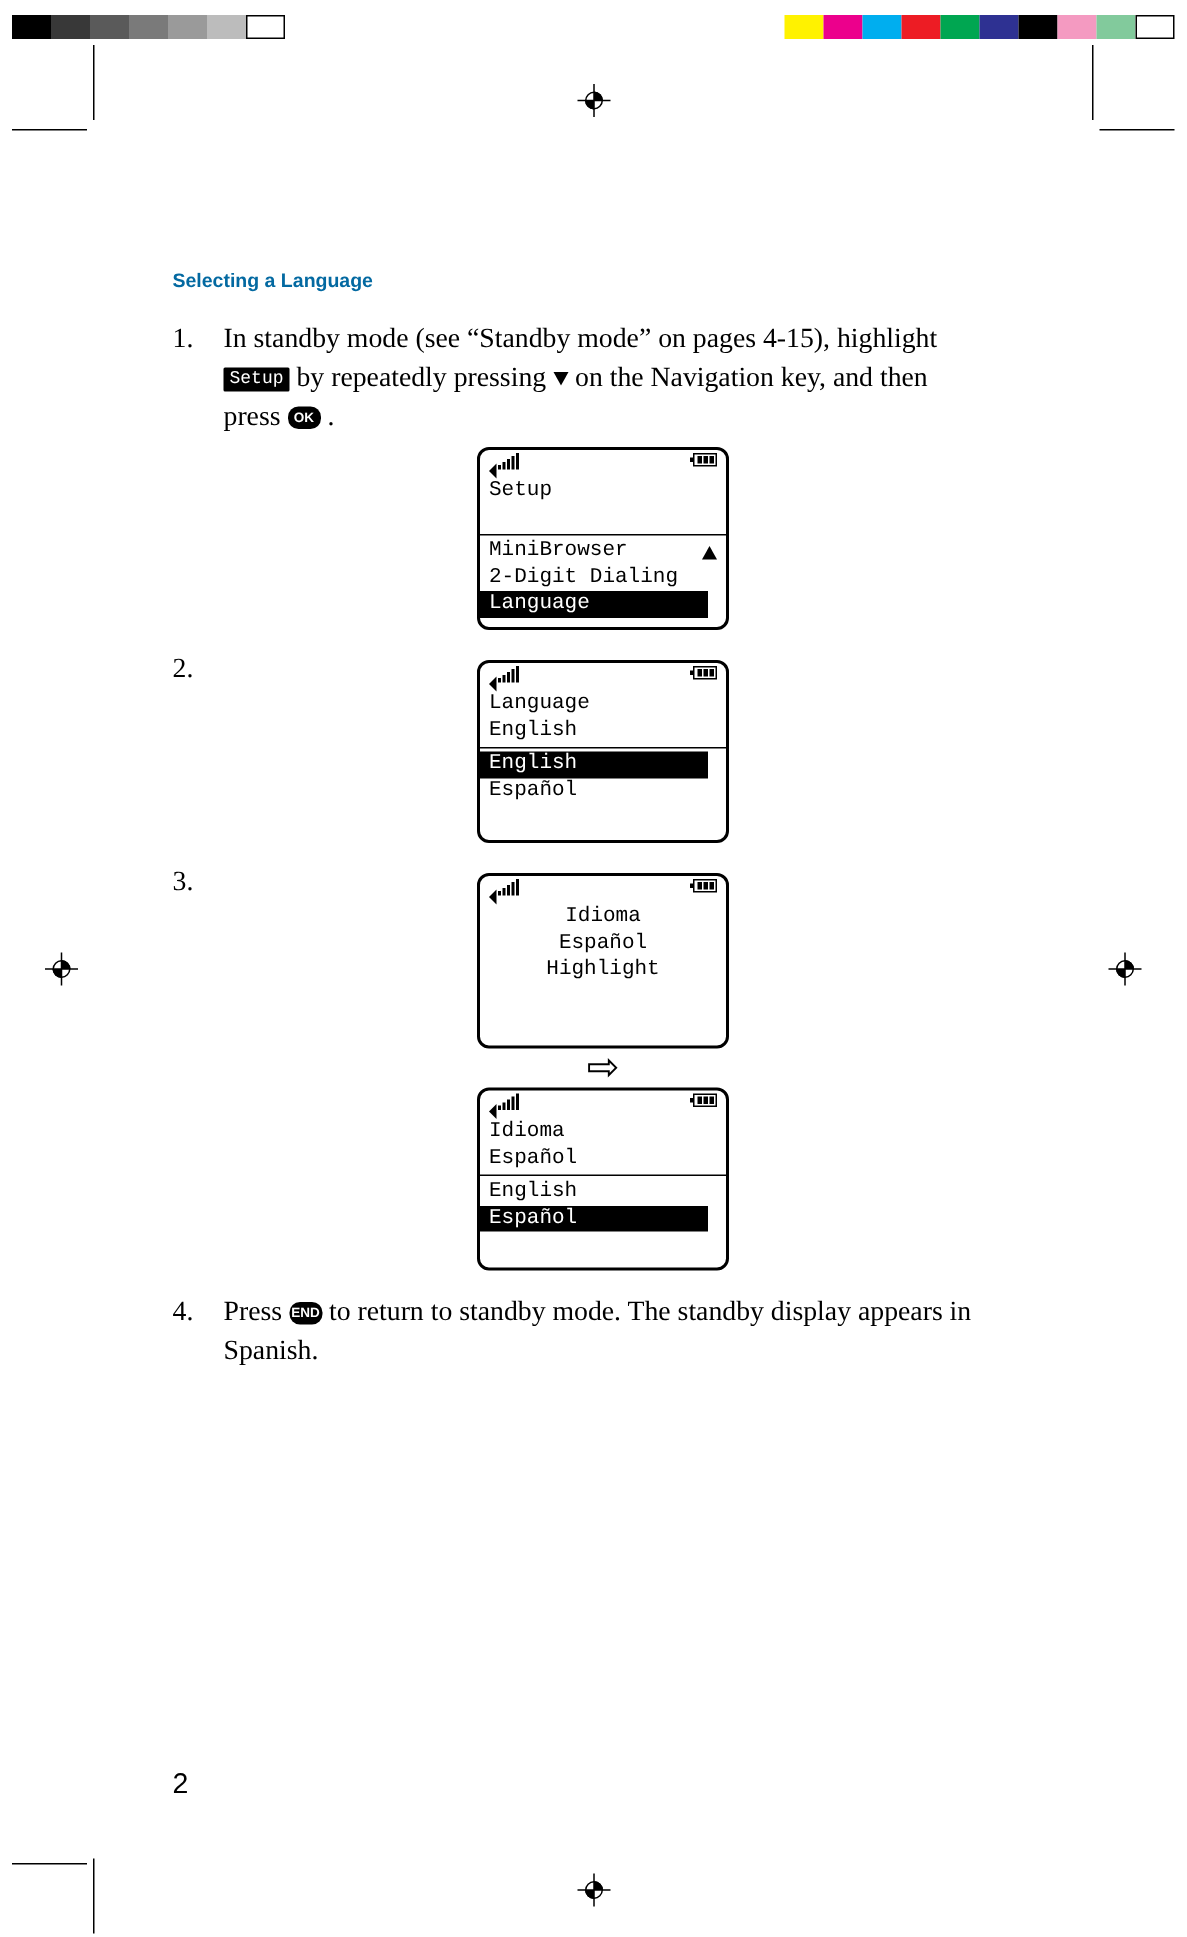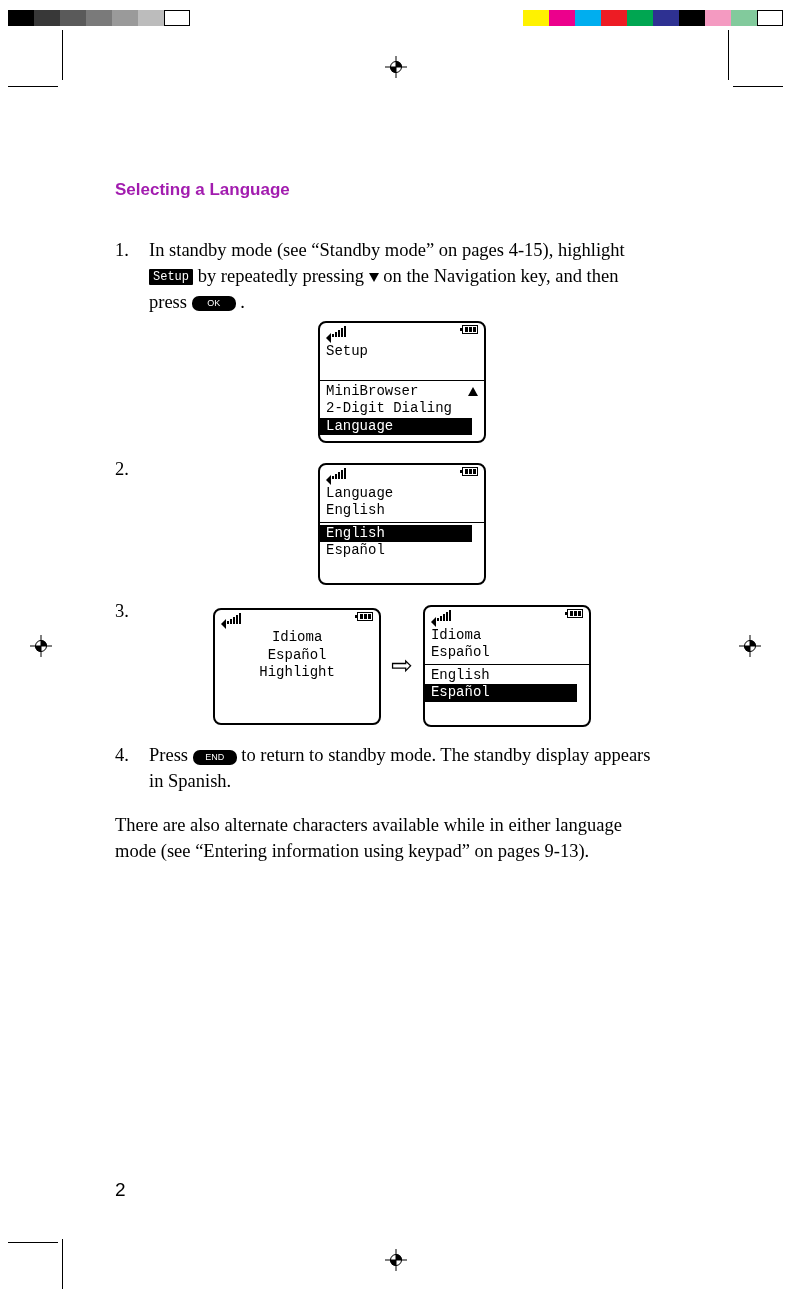--- a/index.html
+++ b/index.html
@@ -59,25 +59,25 @@
   .content {
     position: absolute;
     left: 115px;
     top: 178px;
     width: 540px;
     font-size: 18.5px;
     line-height: 1.4;
     color: #000;
   }
   .heading {
-    color: #a21caf;
+    color: #0369a1;
     font-family: Arial, Helvetica, sans-serif;
     font-weight: bold;
-    font-size: 17px;
-    margin-bottom: 36px;
+    font-size: 13px;
+    margin-bottom: 18px;
   }
   .intro { margin-bottom: 18px; }
   .step {
     display: flex;
     margin-bottom: 6px;
   }
   .step .num {
     width: 34px;
     flex-shrink: 0;
   }
@@ -94,22 +94,22 @@
     height: 16px;
     vertical-align: middle;
     border-radius: 1px;
   }
   .inline-key {
     display: inline-flex;
     align-items: center; justify-content: center;
     background: #000; color: #fff;
     font-family: Arial, sans-serif;
     font-size: 9px;
-    font-weight: normal;
-    width: 44px; height: 15px;
+    font-weight: bold;
+    width: 22px; height: 15px;
     border-radius: 7px;
     vertical-align: middle;
   }
   .down-arrow-icon {
     display: inline-block;
     width: 0; height: 0;
     border-left: 5px solid transparent;
     border-right: 5px solid transparent;
     border-top: 9px solid #000;
     vertical-align: middle;
@@ -153,22 +153,22 @@
     border-left: 5px solid transparent;
     border-right: 5px solid transparent;
     border-bottom: 9px solid #000;
   }
   .screen-centered { text-align: center; }
 
   .twin-screens {
     display: flex;
     align-items: center;
     justify-content: center;
-    gap: 10px;
     margin: 6px 0 10px;
+    flex-direction: column;
   }
   .twin-screens .arrow {
     font-size: 26px;
     line-height: 1;
   }
 
   .closing { margin-top: 14px; }
 
   .page-number {
     position: absolute;
@@ -396,16 +396,15 @@
     <div class="num">4.</div>
     <div class="body">
       <p>
         <span>Press </span>
         <span class="inline-key">END</span>
         <span> to return to standby mode. The standby display appears in Spanish.</span>
       </p>
     </div>
   </div>
 
-  <p class="closing">There are also alternate characters available while in either language mode (see “Entering information using keypad” on pages 9-13).</p>
 </div>
 
 <div class="page-number">2</div>
 
 </body></html>

